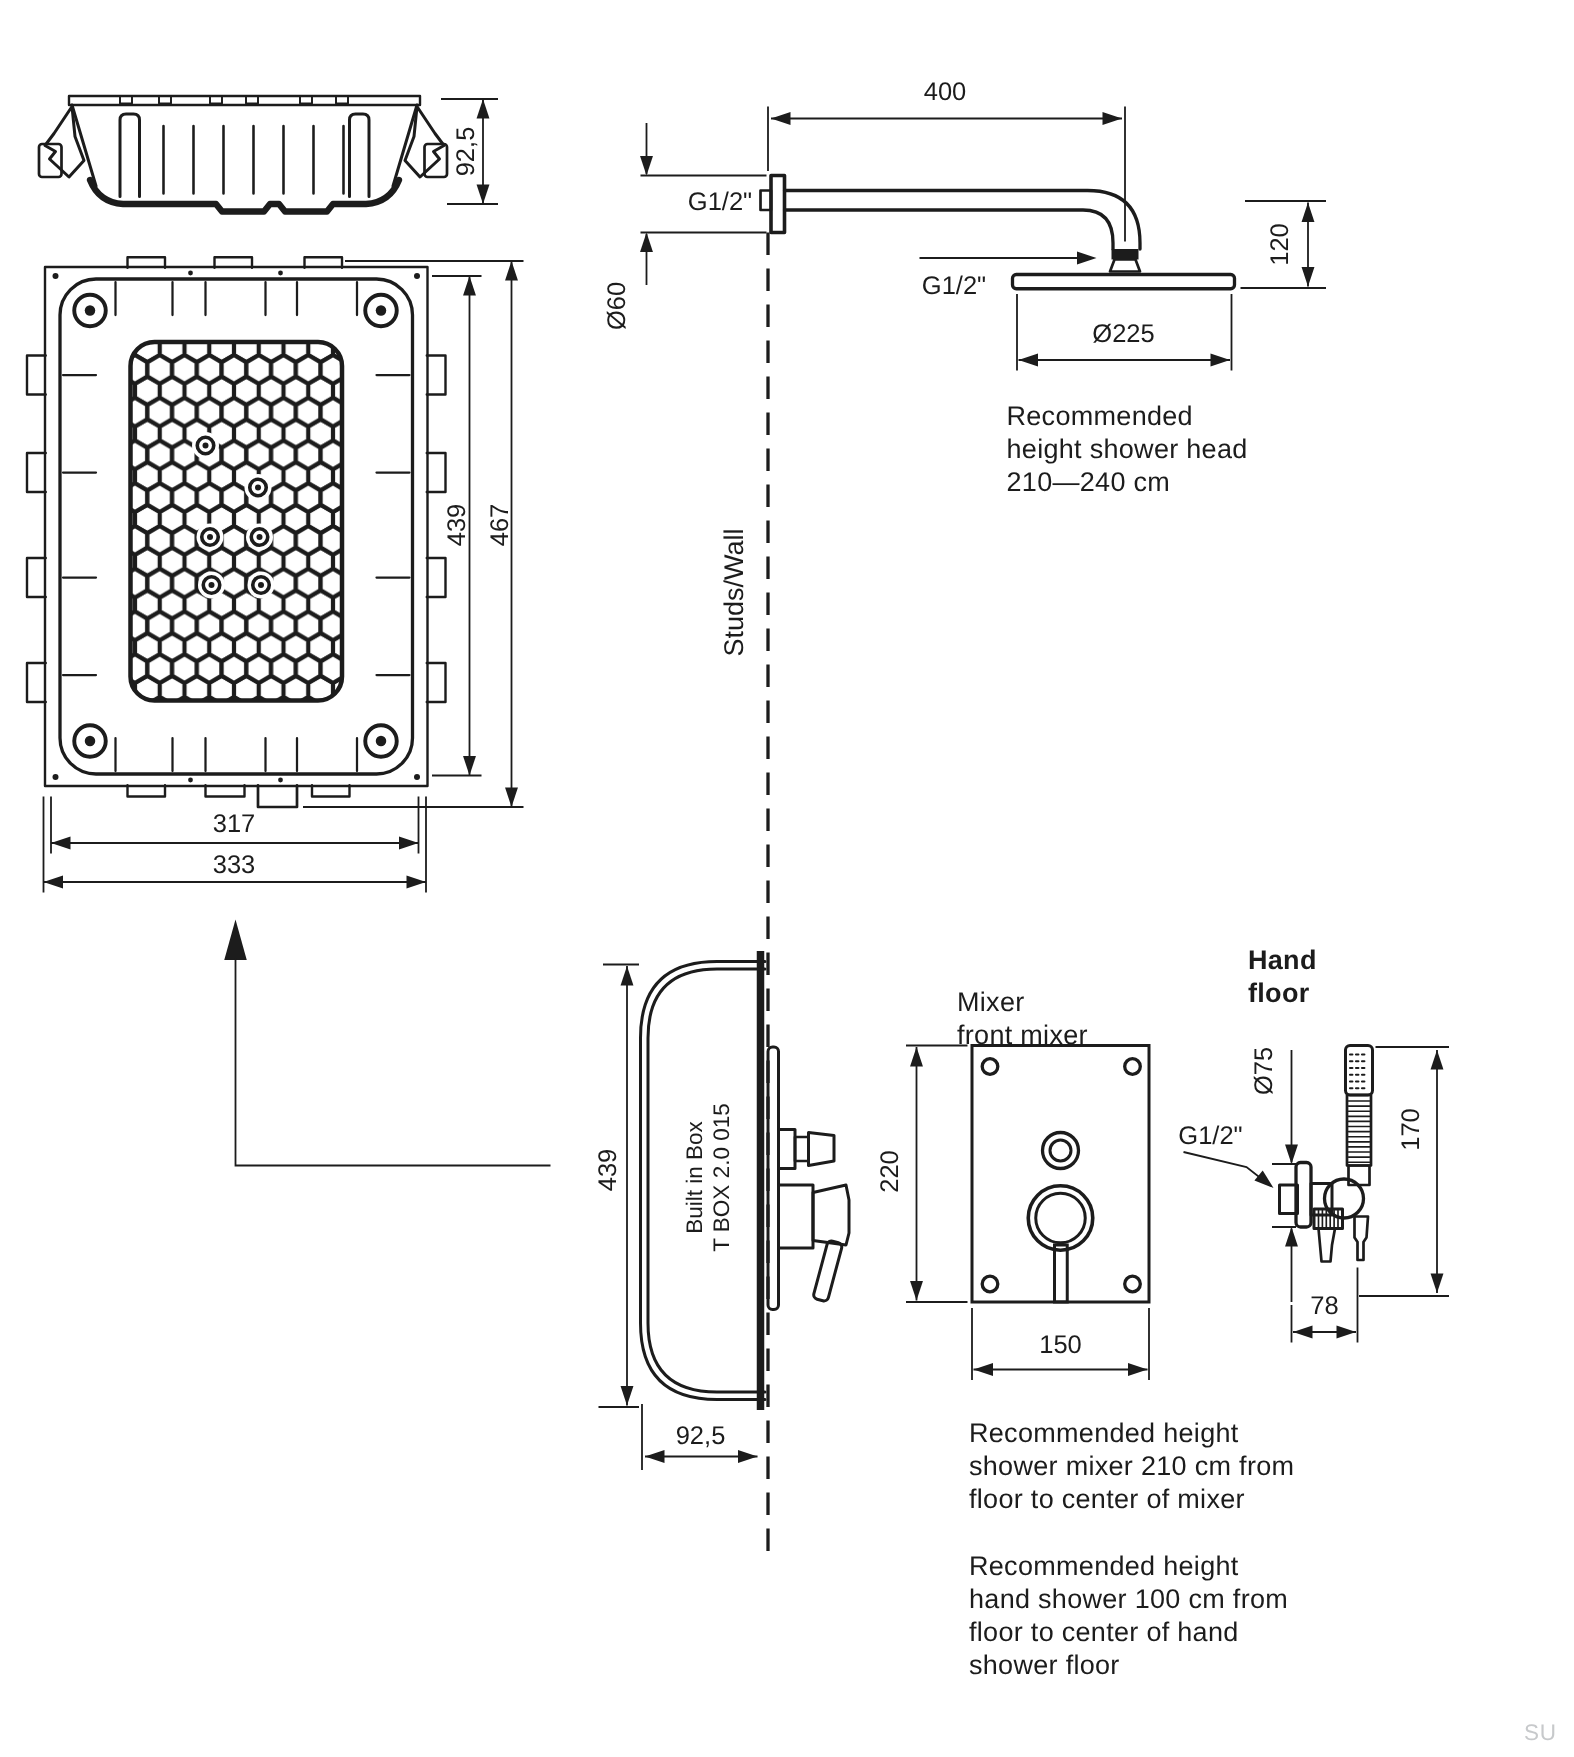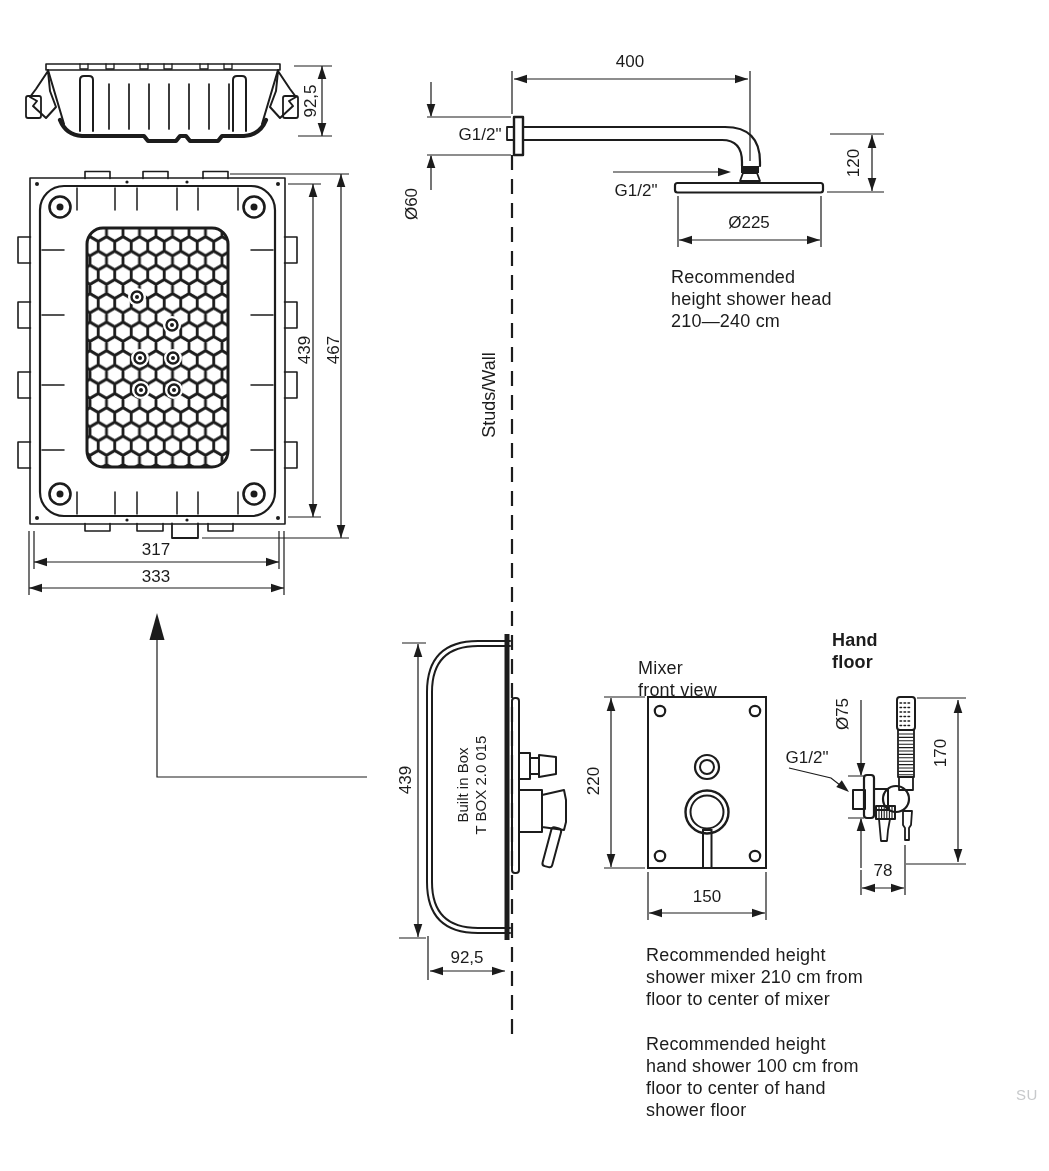--- a/index.html
+++ b/index.html
@@ -293,36 +293,36 @@
 </svg>
 
 <div class="note" style="left:671px;top:266px;">
   <div>Recommended</div>
   <div>height shower head</div>
   <div>210—240 cm</div>
 </div>
 
 <div class="title" style="left:638px;top:629px;margin-top:28px;">
   <div>Mixer</div>
-  <div>front view</div>
+  <div>front mixer</div>
 </div>
 
 <div class="title" style="left:832px;top:629px;font-weight:bold;">
   <div>Hand</div>
   <div>floor</div>
 </div>
 
 <div class="note" style="left:646px;top:944px;">
   <div>Recommended height</div>
   <div>shower mixer 210 cm from</div>
   <div>floor to center of mixer</div>
 </div>
 
 <div class="note" style="left:646px;top:1033px;">
   <div>Recommended height</div>
   <div>hand shower 100 cm from</div>
   <div>floor to center of hand</div>
   <div>shower floor</div>
 </div>
 
-<div class="watermark" style="left:1016px;top:1086px;">SU</div>
+<div class="watermark" style="left:1016px;top:1147px;">SU</div>
 
 </div>
 
 </body></html>

